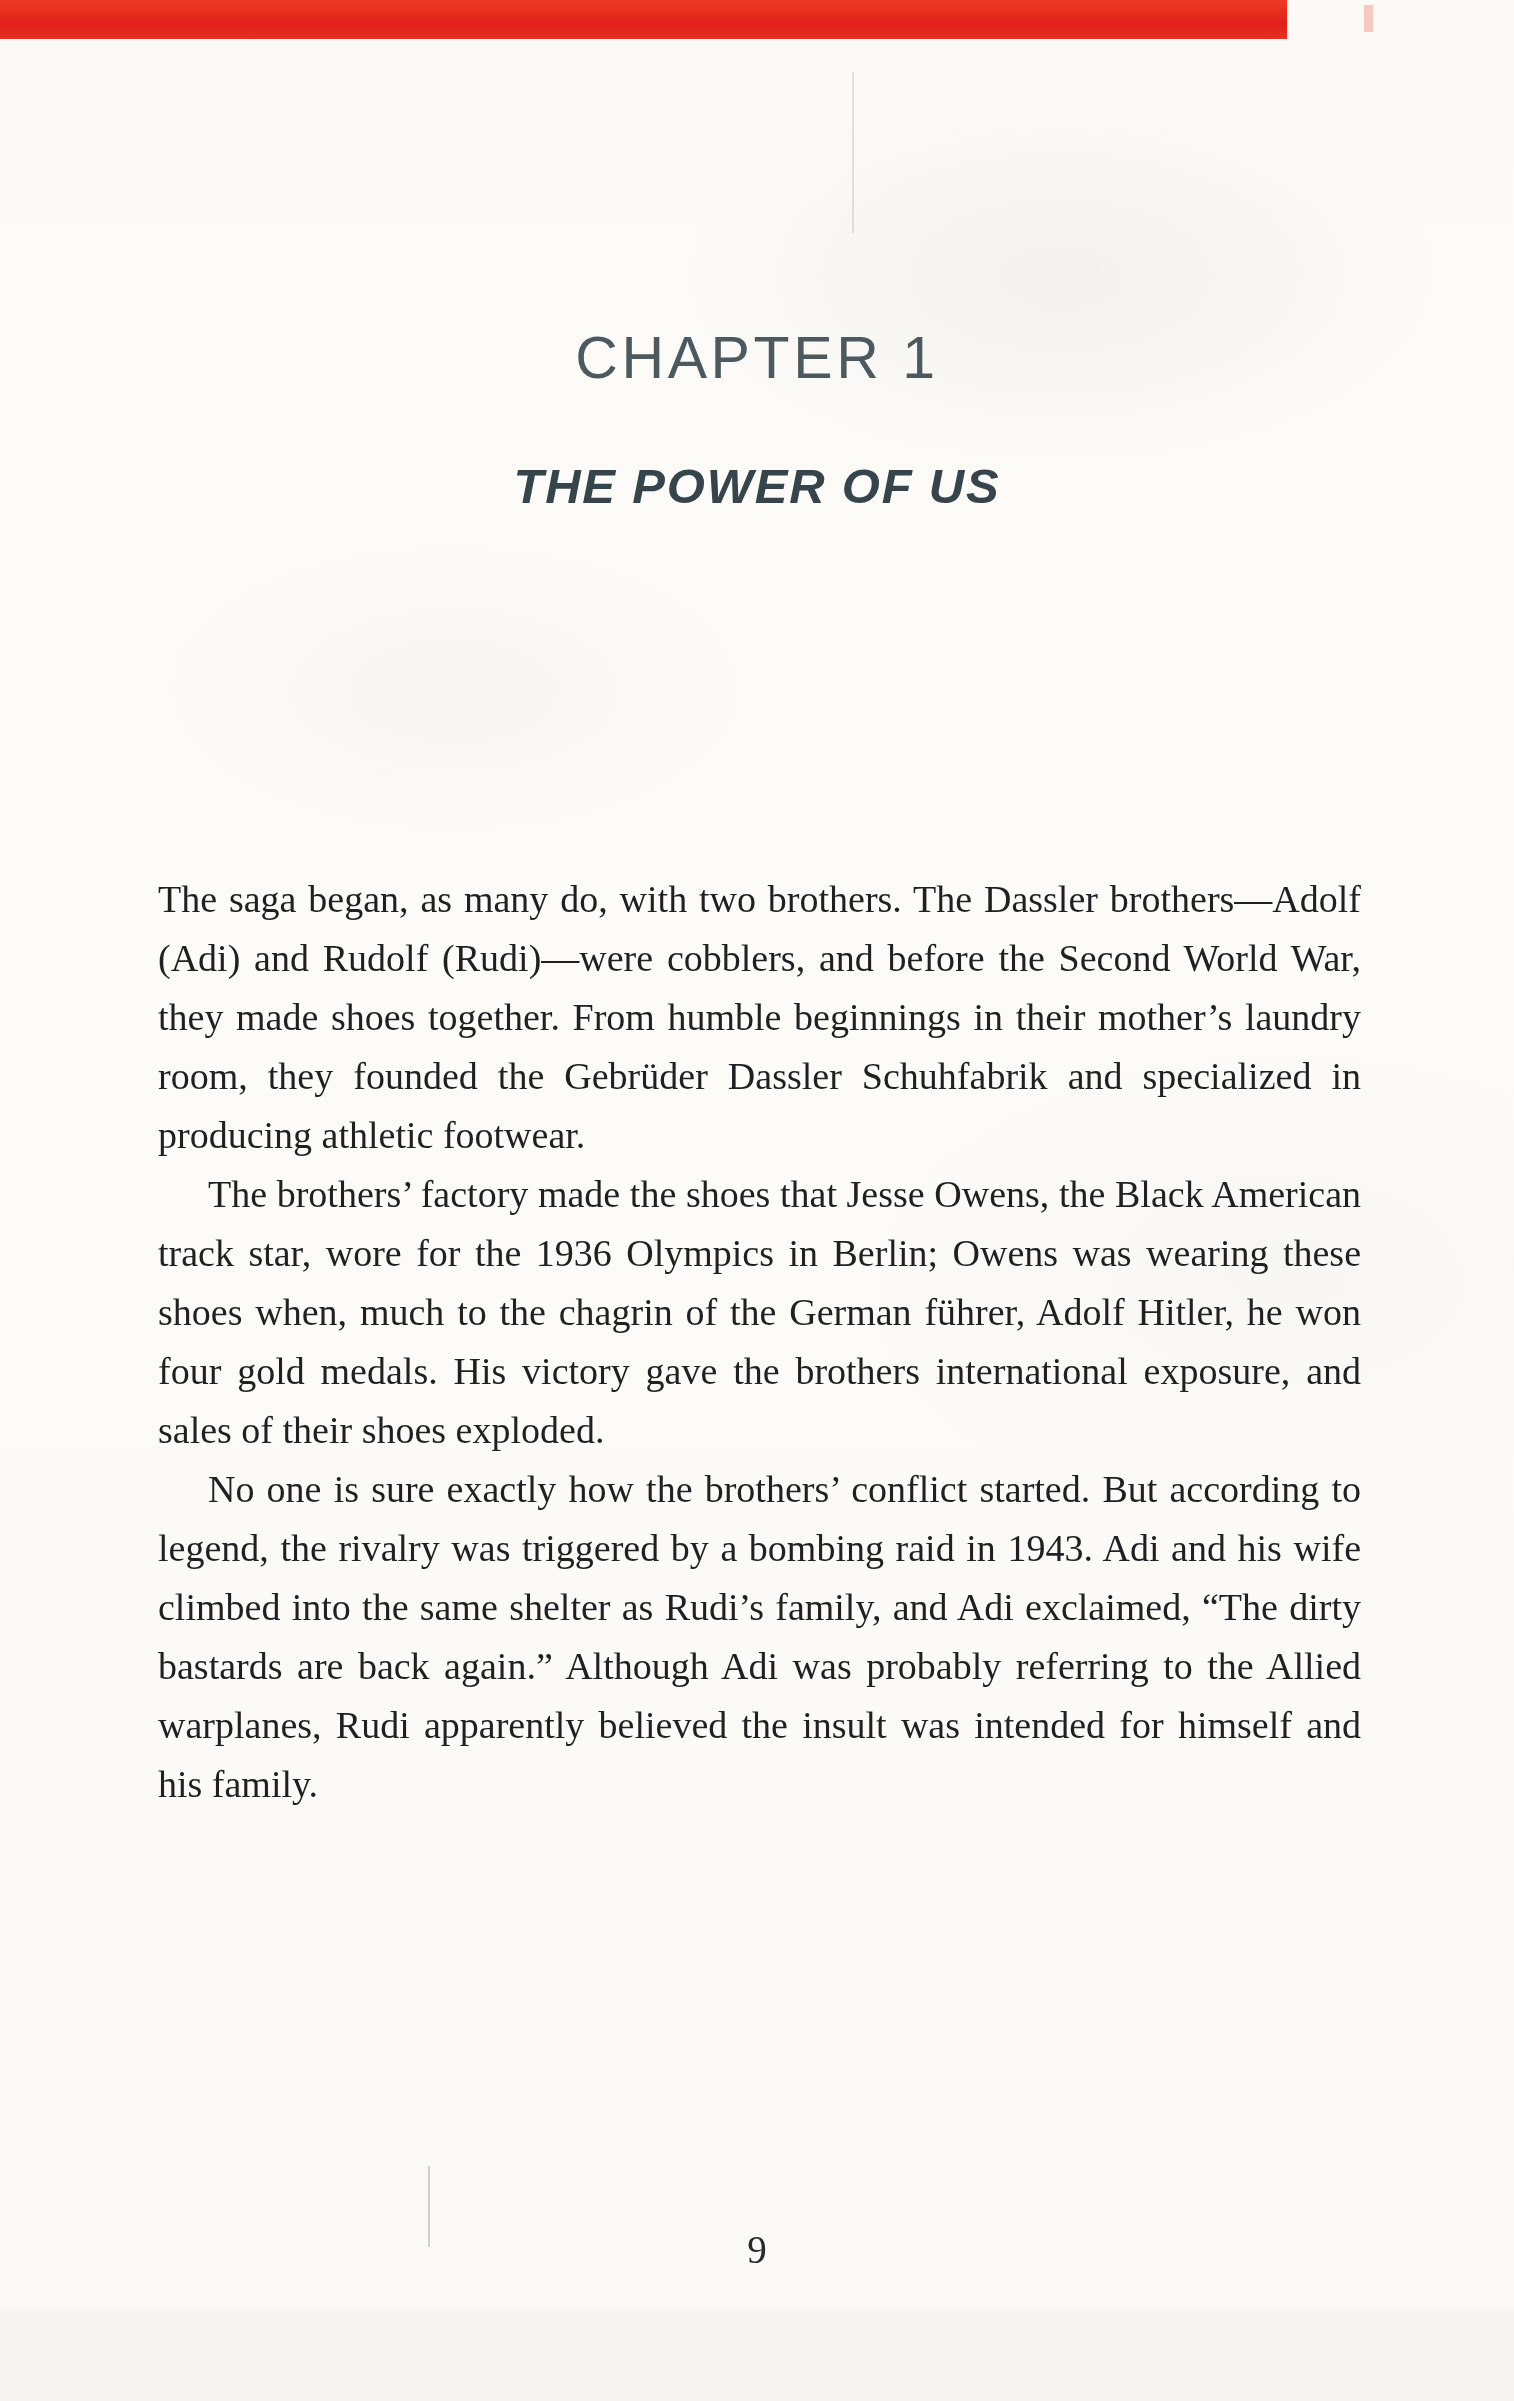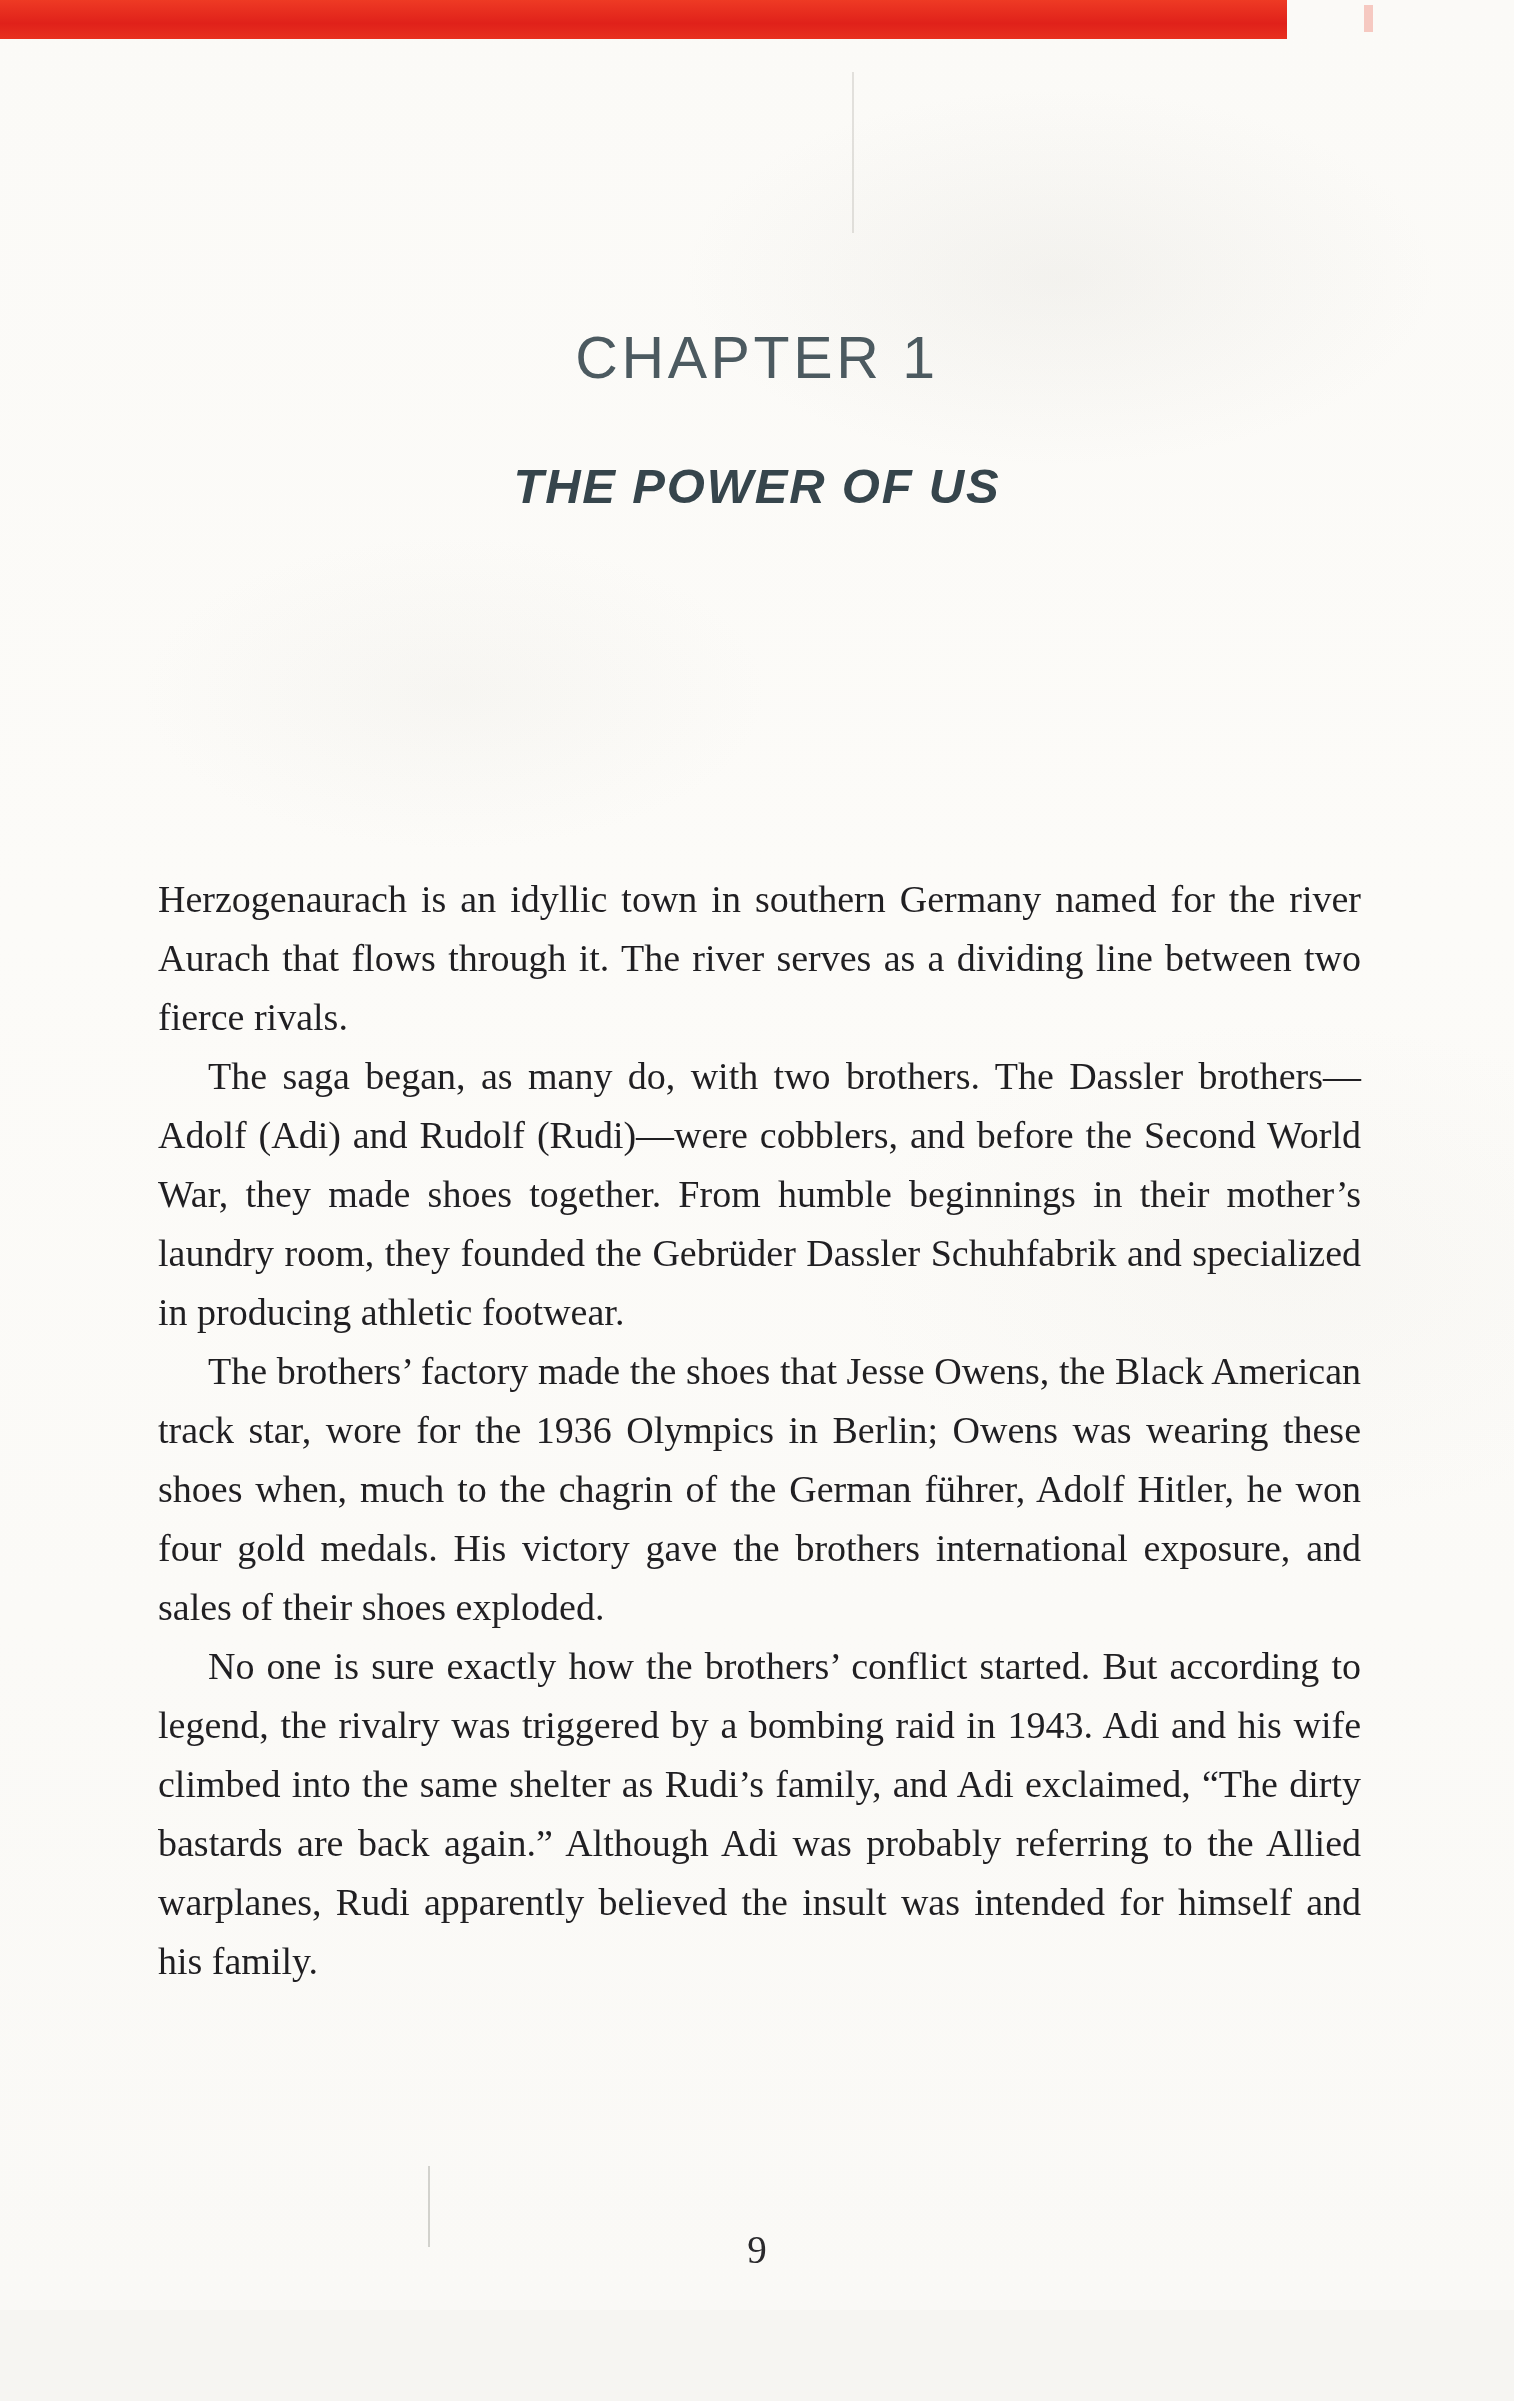--- a/index.html
+++ b/index.html
@@ -129,21 +129,20 @@
   <div class="red-strip"></div>
   <div class="red-speck"></div>
   <div class="fold-mark"></div>
   <div class="fold-mark-2"></div>
 
   <div class="chapter-label">CHAPTER 1</div>
 
   <div class="chapter-title">THE POWER OF US</div>
 
   <div class="body-text">
-    <p>Herzogenaurach is an idyllic town in southern Germany named for the river Aurach that flows through it. The river serves as a dividing line between two fierce rivals.</p>
     <p>The saga began, as many do, with two brothers. The Dassler brothers—Adolf (Adi) and Rudolf (Rudi)—were cobblers, and before the Second World War, they made shoes together. From humble beginnings in their mother’s laundry room, they founded the Gebrüder Dassler Schuhfabrik and specialized in producing athletic footwear.</p>
     <p>The brothers’ factory made the shoes that Jesse Owens, the Black American track star, wore for the 1936 Olympics in Berlin; Owens was wearing these shoes when, much to the chagrin of the German führer, Adolf Hitler, he won four gold medals. His victory gave the brothers international exposure, and sales of their shoes exploded.</p>
     <p>No one is sure exactly how the brothers’ conflict started. But according to legend, the rivalry was triggered by a bombing raid in 1943. Adi and his wife climbed into the same shelter as Rudi’s family, and Adi exclaimed, “The dirty bastards are back again.” Although Adi was probably referring to the Allied warplanes, Rudi apparently believed the insult was intended for himself and his family.</p>
   </div>
 
   <div class="page-number">9</div>
 
 </div>
 
 

